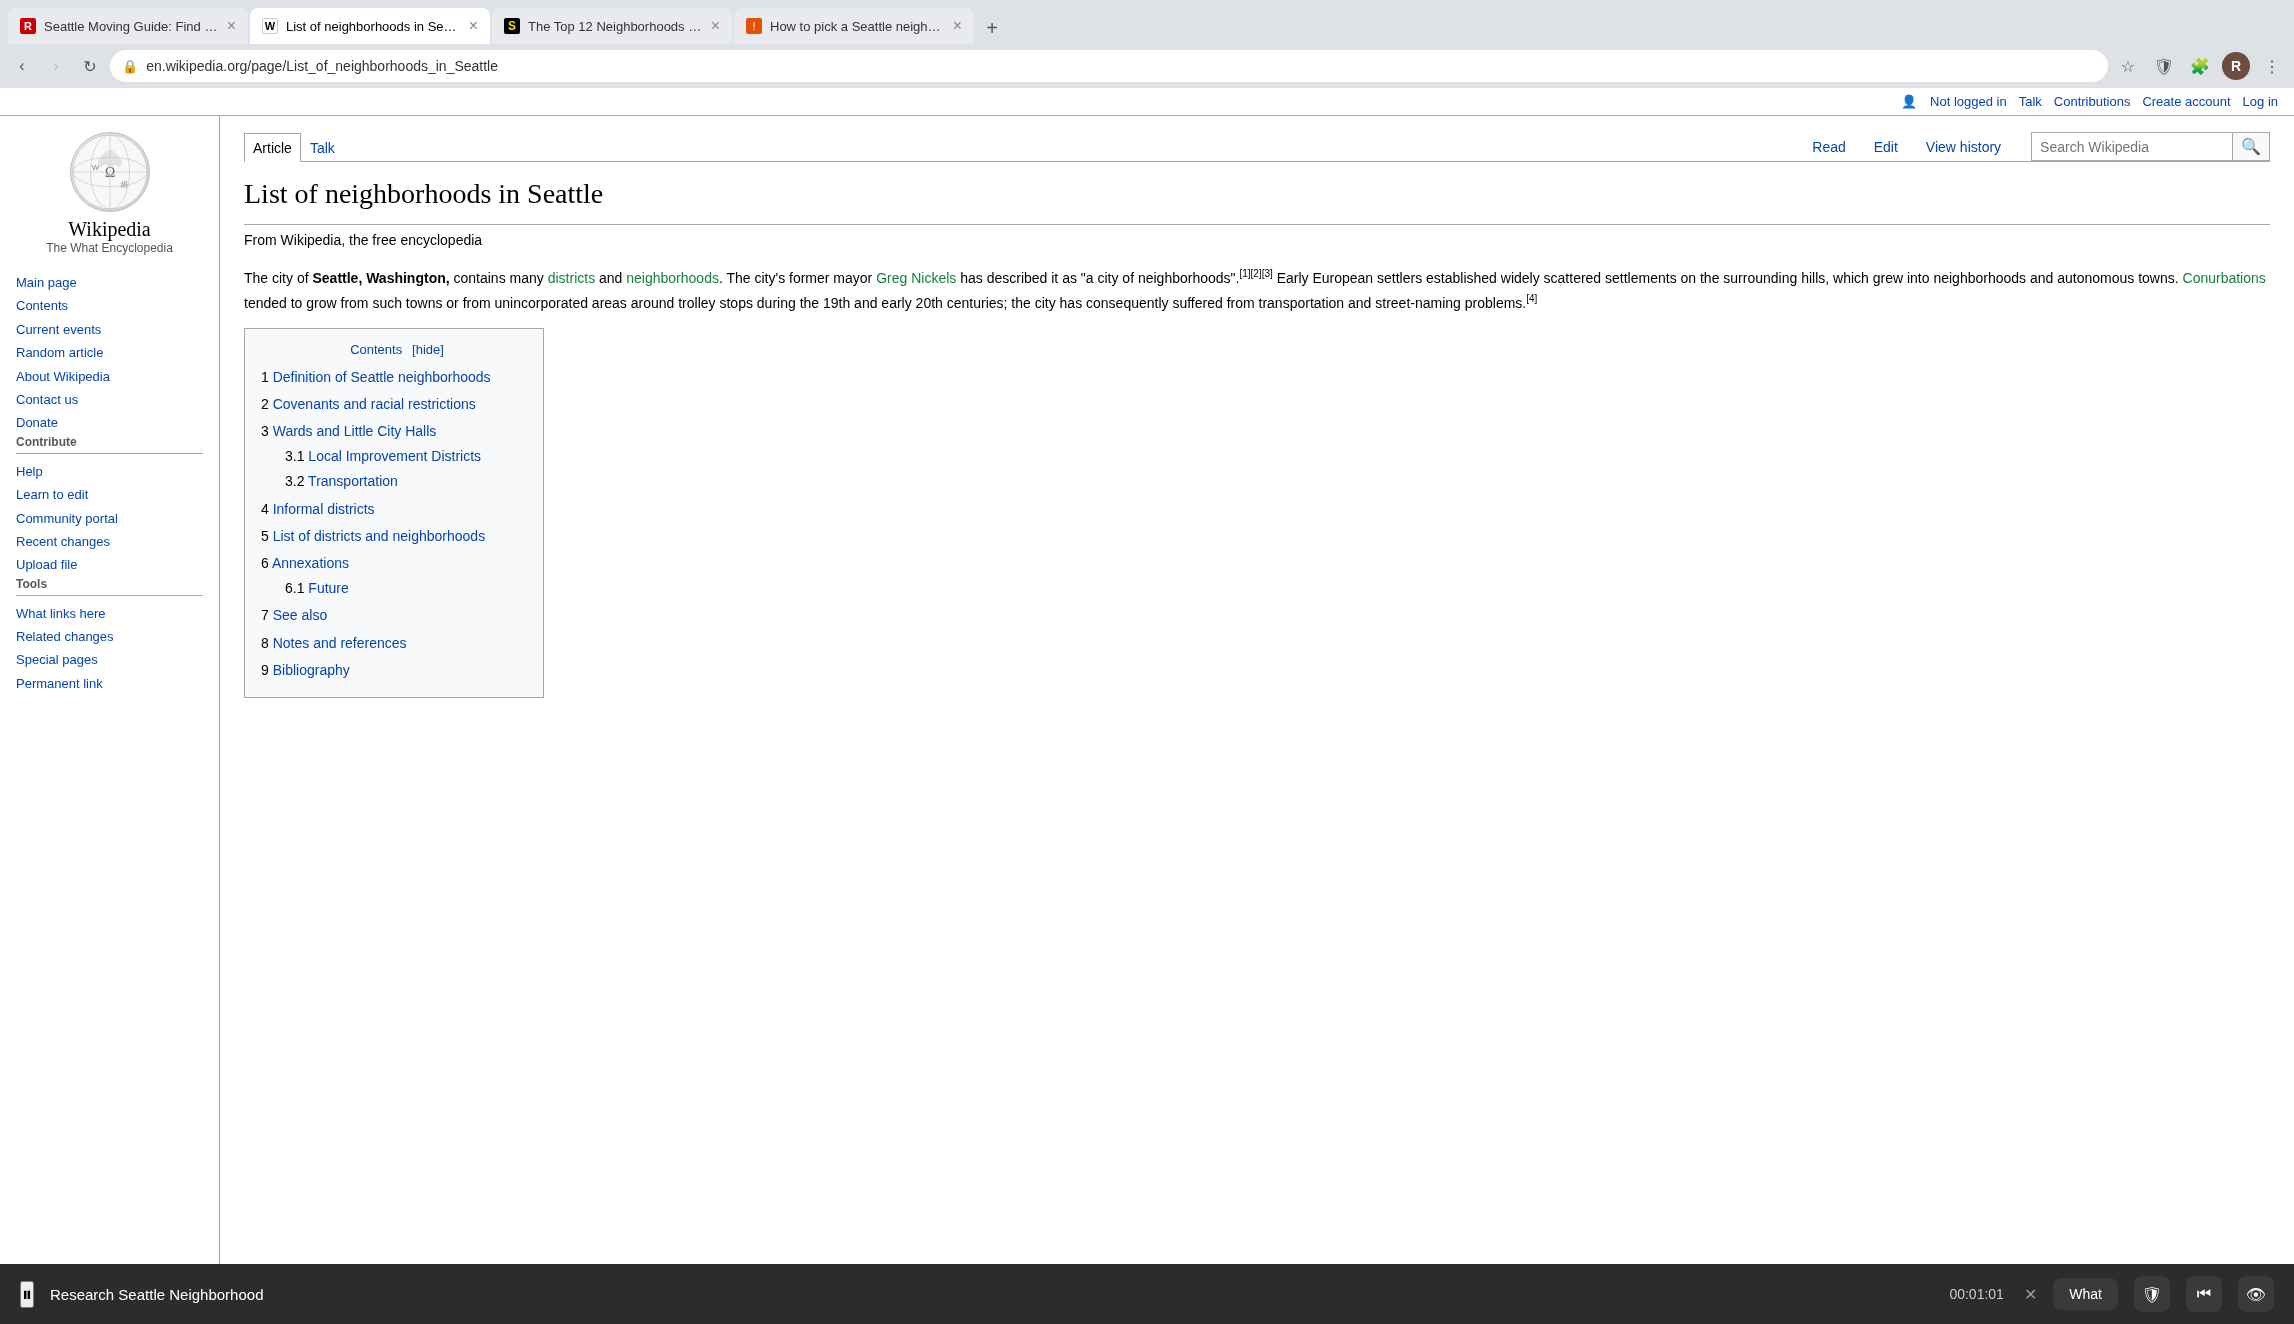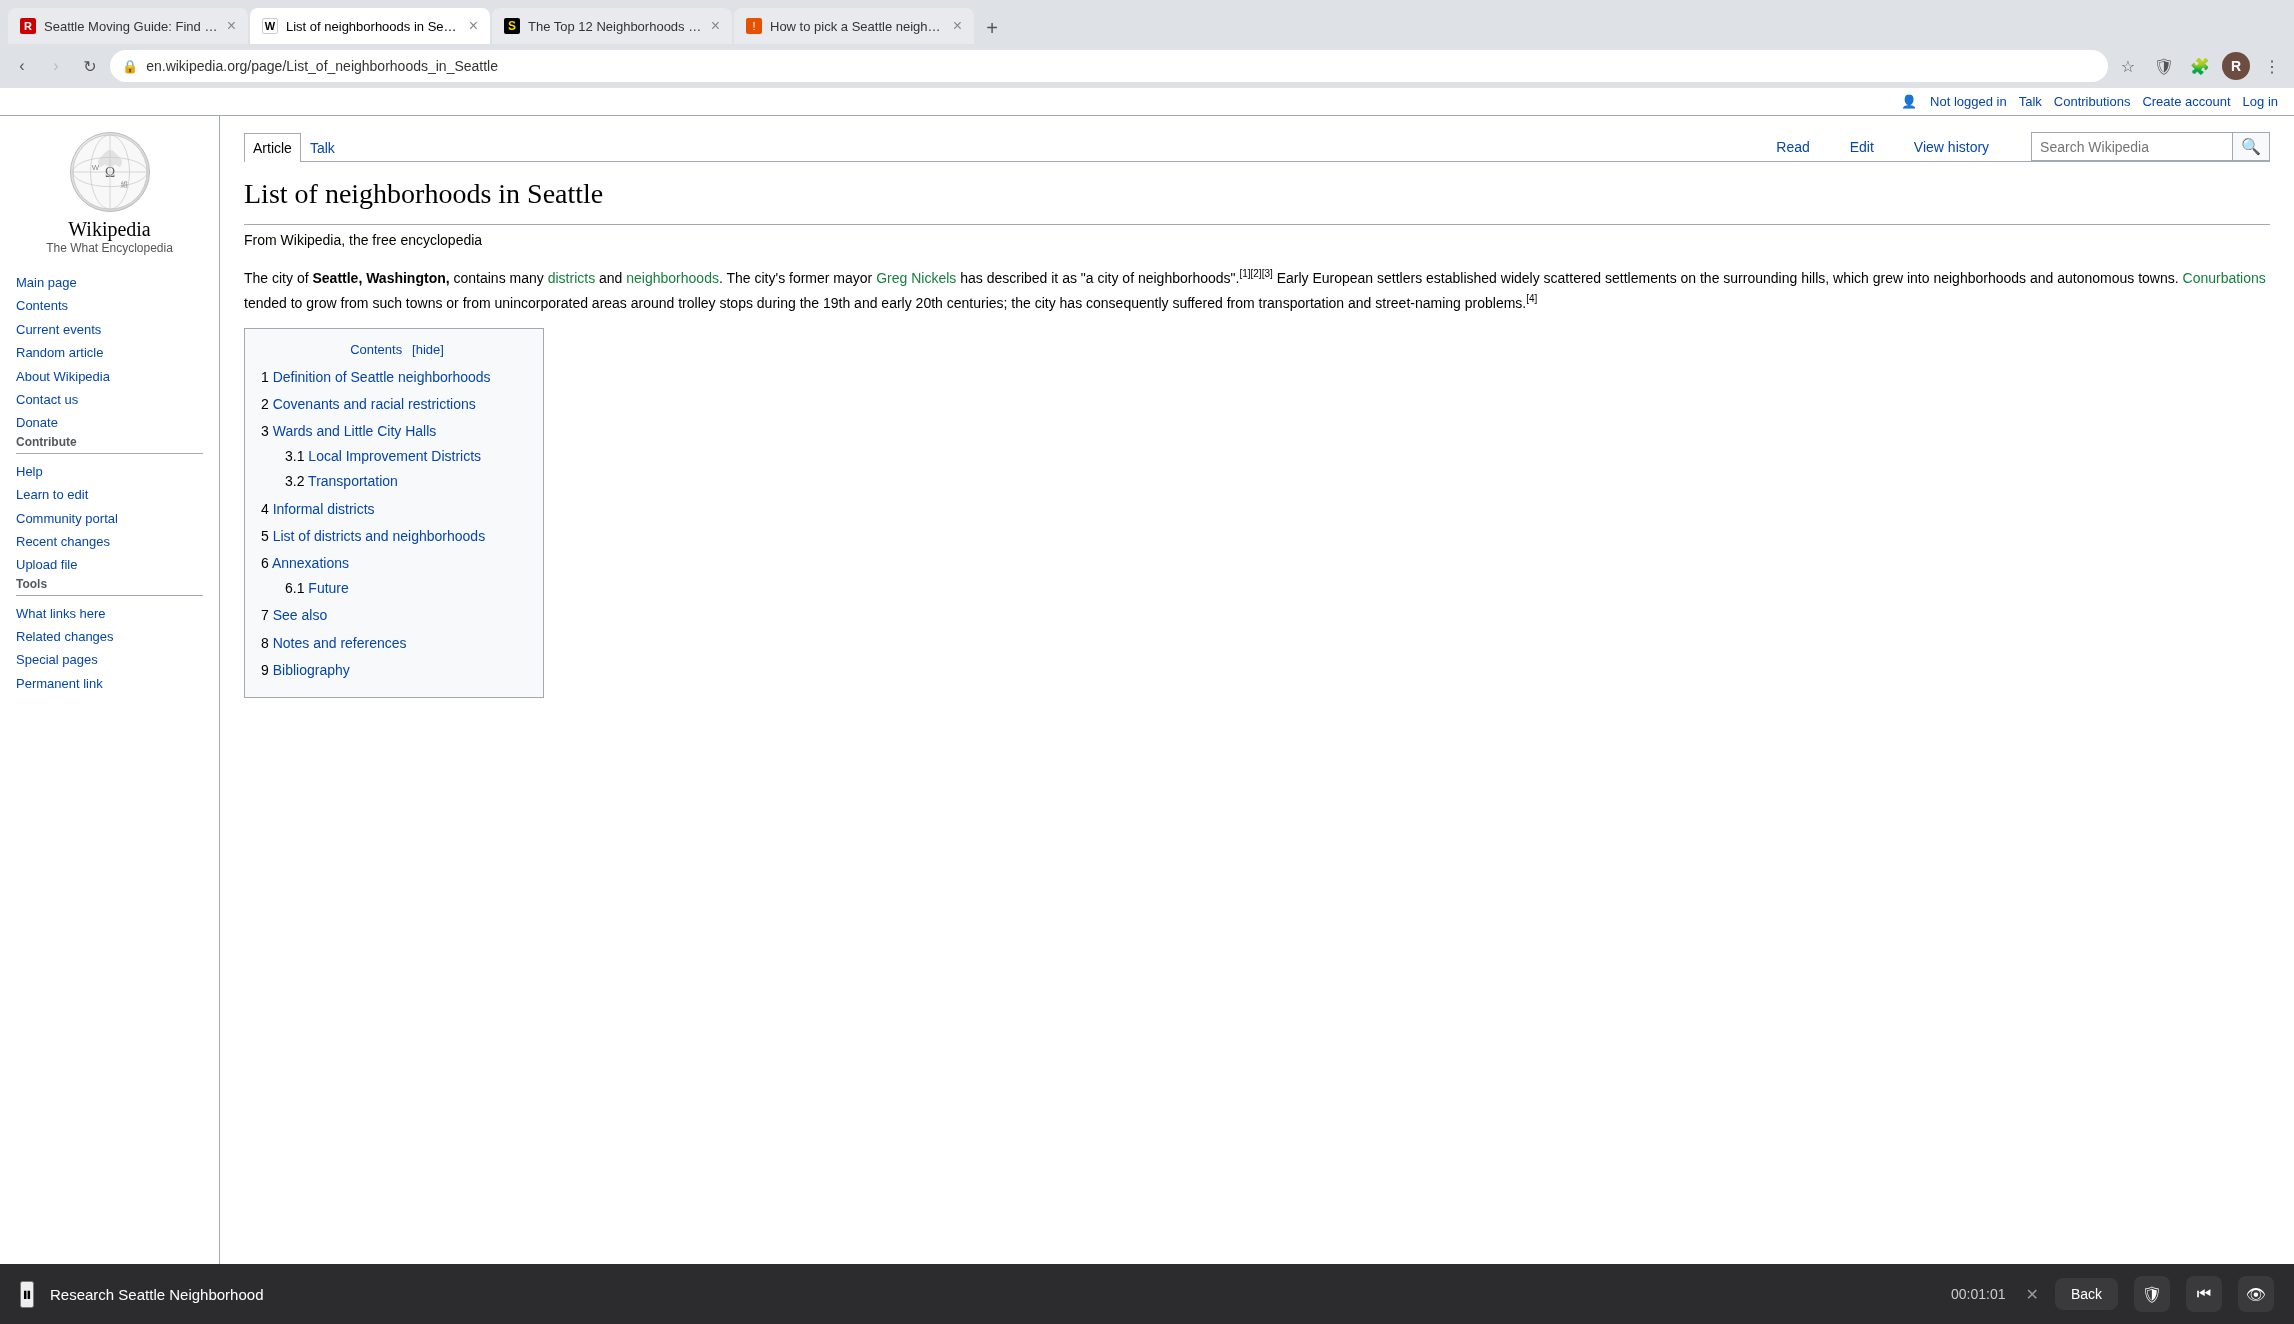--- a/index.html
+++ b/index.html
@@ -43,21 +43,21 @@
     .wiki-nav-section-title { font-size: 12px; font-weight: bold; color: #54595d; text-transform: none; margin-bottom: 4px; }
     .wiki-nav-section hr { border: none; border-top: 1px solid #a2a9b1; margin-bottom: 6px; }
     .wiki-nav-link { display: block; color: #0645ad; text-decoration: none; font-size: 13px; line-height: 1.8; }
 
     
     .wiki-main { flex: 1; padding: 16px 24px; }
     .wiki-tabs { display: flex; align-items: center; gap: 0; border-bottom: 1px solid #a2a9b1; margin-bottom: 16px; }
     .wiki-tab { padding: 6px 8px; font-size: 14px; color: #0645ad; text-decoration: none; cursor: pointer; border: 1px solid transparent; border-bottom: none; margin-bottom: -1px; }
     .wiki-tab.active { color: #000; border-color: #a2a9b1; border-bottom-color: #fff; background: #fff; }
 
-    .wiki-tab-actions { margin-left: auto; display: flex; align-items: center; gap: 12px; }
+    .wiki-tab-actions { margin-left: auto; display: flex; align-items: center; gap: 0; }
     .wiki-tab-action { padding: 6px 14px; font-size: 14px; color: #0645ad; text-decoration: none; cursor: pointer; }
     .wiki-search-box { display: flex; align-items: center; border: 1px solid #a2a9b1; margin-left: 16px; }
     .wiki-search-input { border: none; outline: none; padding: 4px 8px; font-size: 14px; width: 200px; }
     .wiki-search-btn { background: #f8f9fa; border: none; border-left: 1px solid #a2a9b1; padding: 4px 8px; cursor: pointer; font-size: 16px; }
 
     .wiki-article-title { font-family: 'Linux Libertine', Georgia, serif; font-size: 28px; font-weight: normal; color: #000; margin-bottom: 4px; border-bottom: 1px solid #a2a9b1; padding-bottom: 14px; }
     .wiki-from { font-size: 13px; color: #555; margin-bottom: 16px; }
 
     .wiki-content p { font-size: 14px; line-height: 1.7; color: #000; margin-bottom: 12px; font-family: sans-serif; }
     .wiki-content a { color: #15803d; text-decoration: none; }
@@ -278,17 +278,17 @@
       </div>
     </div>
   </div>
 </div>
 
 <div class="media-bar">
   <button class="media-bar-play">⏸</button>
   <span class="media-bar-title">Research Seattle Neighborhood</span>
   <span class="media-bar-time">00:01:01</span>
   <span class="media-bar-close">✕</span>
-  <button class="media-bar-btn">Back</button>
+  <button class="media-bar-btn">What</button>
   <button class="media-bar-icon-btn">🛡</button>
   <button class="media-bar-icon-btn">⏮</button>
   <button class="media-bar-icon-btn">👁</button>
 </div>
 
 </body></html>

